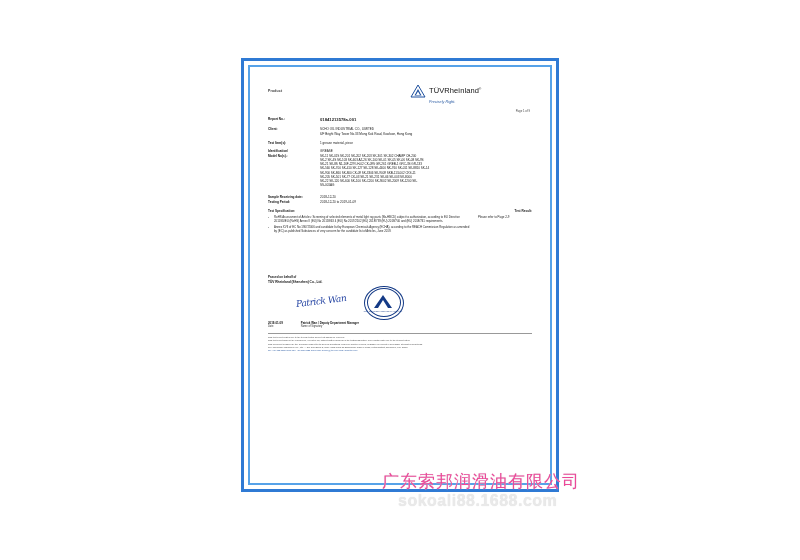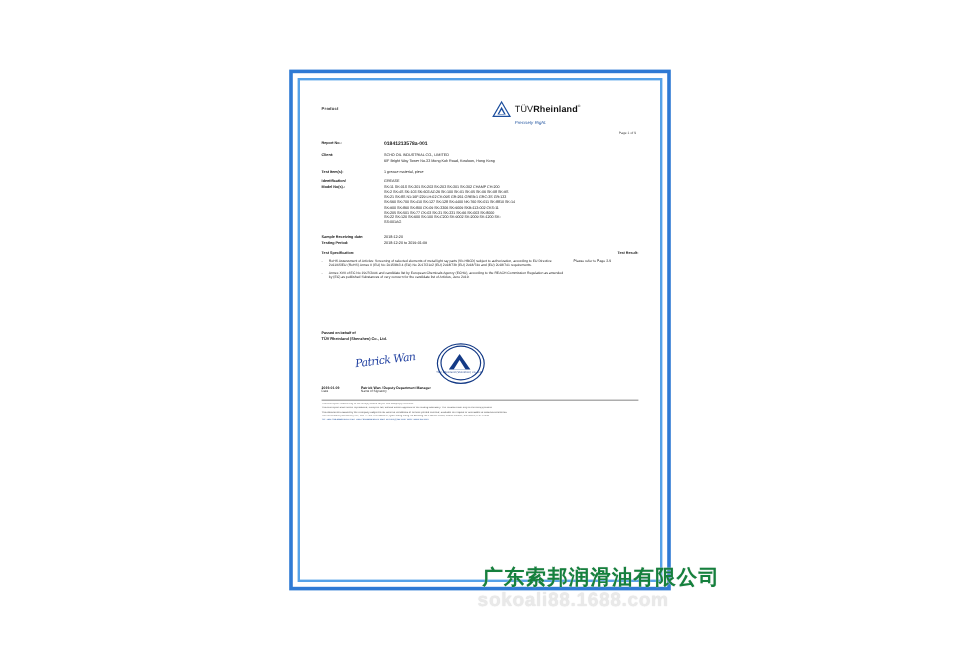--- a/index.html
+++ b/index.html
@@ -83,21 +83,21 @@
     position: relative;
   }
   .tuv-mark svg { display: block; }
   .tuv-text {
     font-size: 7.5px;
     letter-spacing: .1px;
     color: #111;
     line-height: 1;
   }
   .tuv-text b { font-weight: normal; }
-  .tuv-text .light { font-weight: bold; }
+  .tuv-text .light { font-weight: normal; }
   .tuv-text .reg { font-size: 3px; vertical-align: super; }
   .tuv-claim {
     margin-top: 1px;
     margin-left: 19px;
     font-size: 3.6px;
     color: #1a4f9c;
     font-style: italic;
     letter-spacing: .1px;
   }
   .page-no {
@@ -279,25 +279,25 @@
     font-size: 2.2px;
     line-height: 1.5;
     color: #444;
   }
   .footer .ln { white-space: nowrap; overflow: hidden; }
   .footer .blue { color: #1b4f9c; }
 
   
   .wm-cn {
     position: absolute;
-    left: 402px;
+    left: 382px;
     top: 470px;
     font-size: 17px;
-    font-weight: bold;
-    color: #15803d;
+    font-weight: normal;
+    color: #ec4899;
     text-shadow: 0 0 1px #d8d8d8;
     letter-spacing: 1px;
     white-space: nowrap;
     font-family: "DejaVu Sans", sans-serif;
   }
   .wm-url {
     position: absolute;
     left: 398px;
     top: 492px;
     font-size: 16px;

